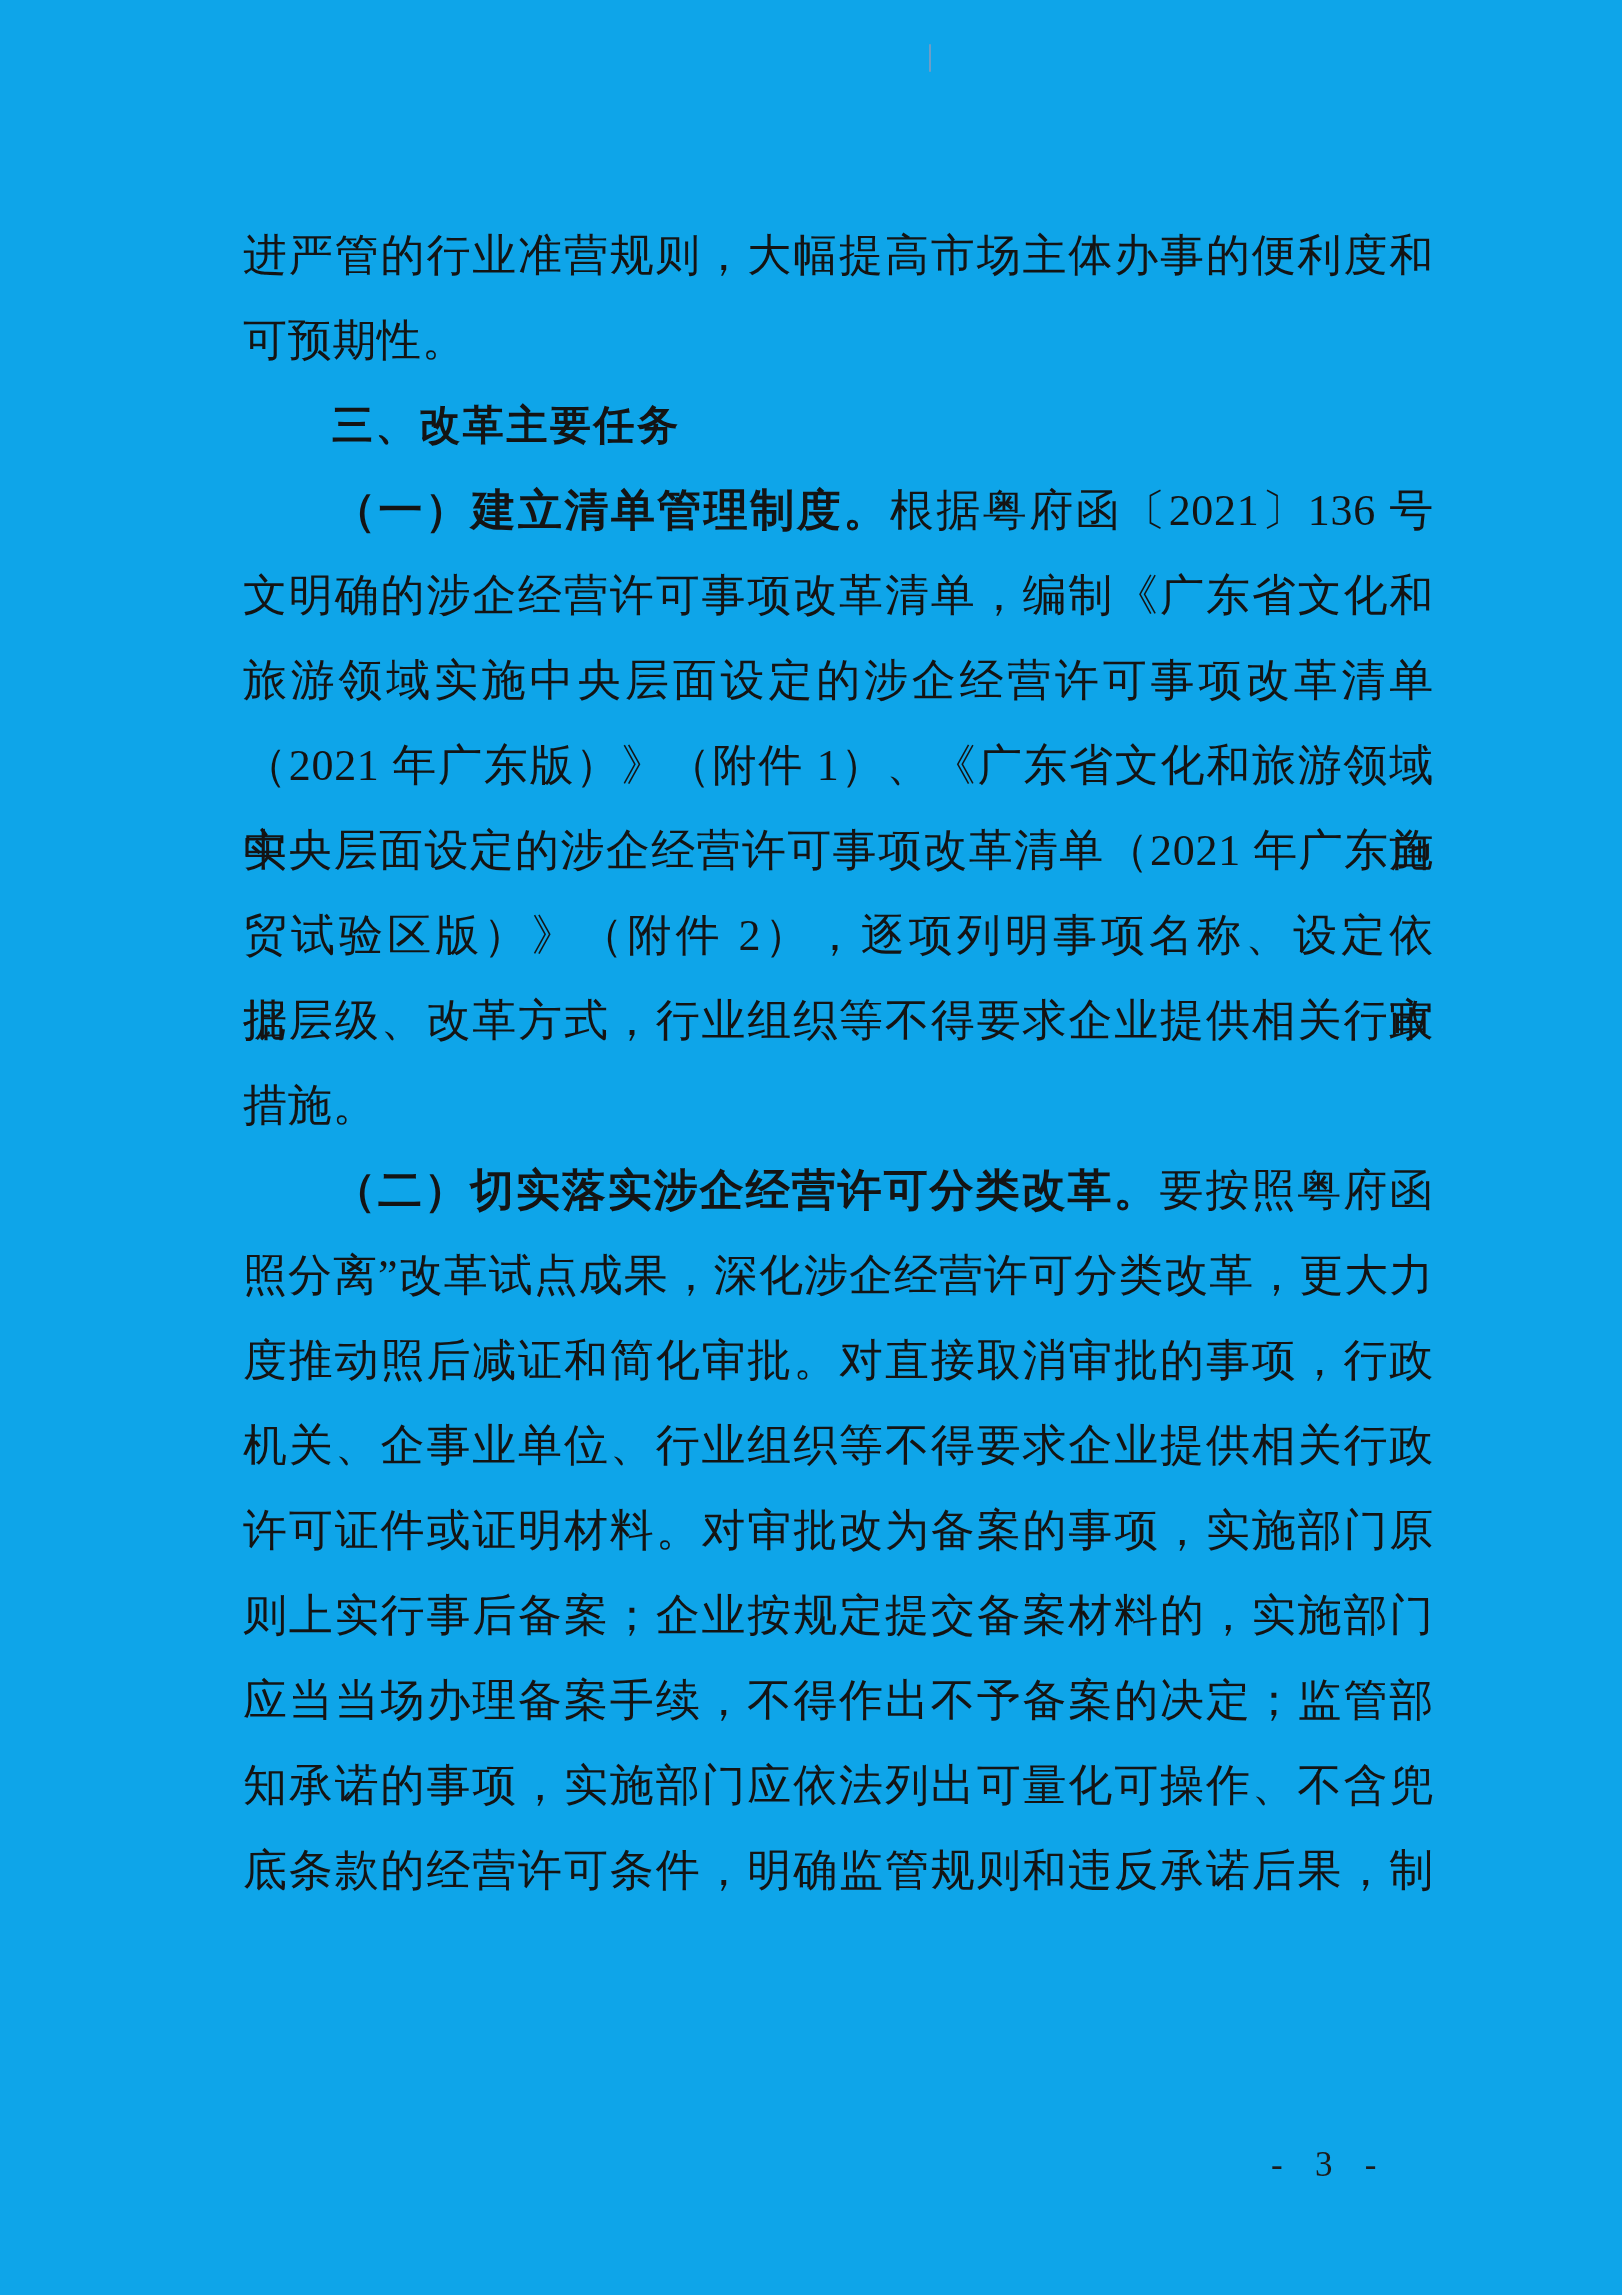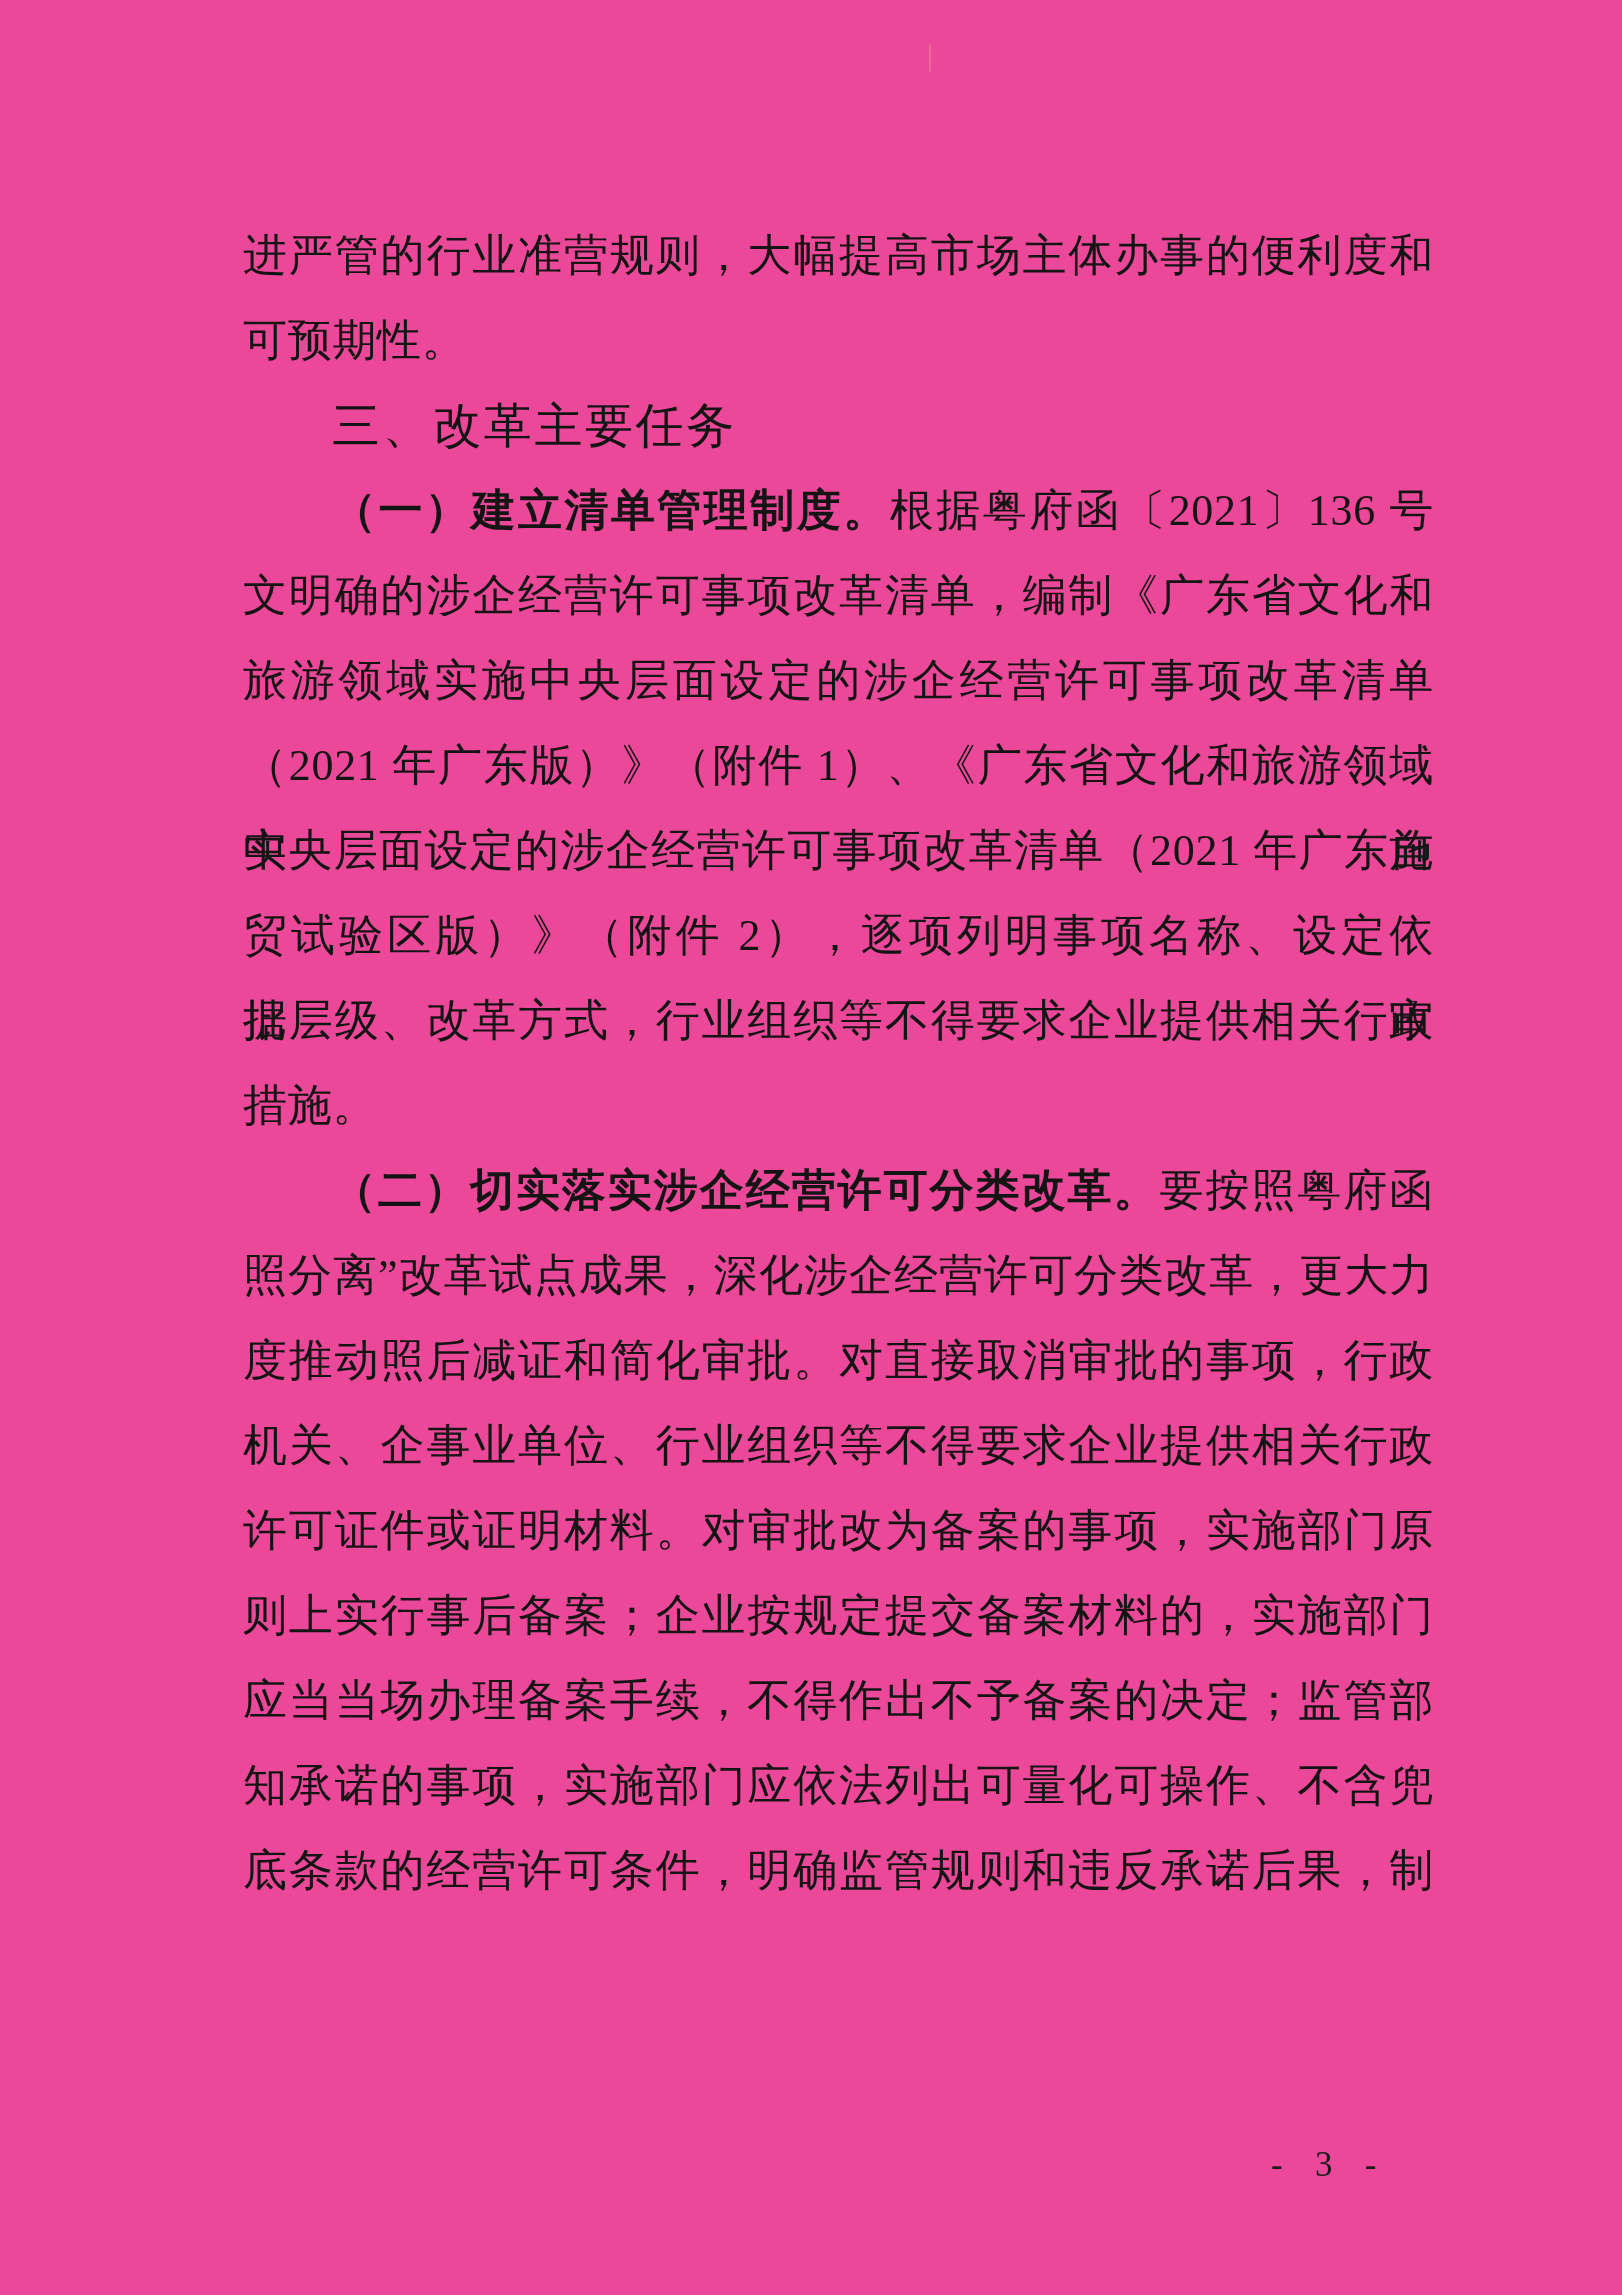--- a/index.html
+++ b/index.html
@@ -5,21 +5,21 @@
   html, body {
     margin: 0;
     padding: 0;
     background: #ffffff;
   }
   .sheet {
     position: relative;
     width: 1623px;
     height: 2295px;
     background: #fefefdd;
-    background-color: #ec4899;
+    background-color: #0ea5e9;
     overflow: hidden;
     font-family: "Liberation Serif", serif;
     color: #141414;
   }
   .content {
     position: absolute;
     left: 243px;
     top: 213px;
     width: 1191px;
   }
@@ -34,22 +34,22 @@
     overflow: visible;
   }
   .line.end {
     text-align-last: left;
   }
   .line.indent {
     text-indent: 89px;
   }
   .line.heading {
     font-family: "Liberation Sans", sans-serif;
-    font-weight: normal;
-    font-size: 48px;
+    font-weight: bold;
+    font-size: 41px;
     text-align-last: left;
     letter-spacing: 2.6px;
   }
   .bold-lead {
     font-weight: bold;
   }
   .page-number {
     position: absolute;
     left: 1271px;
     top: 2145px;

